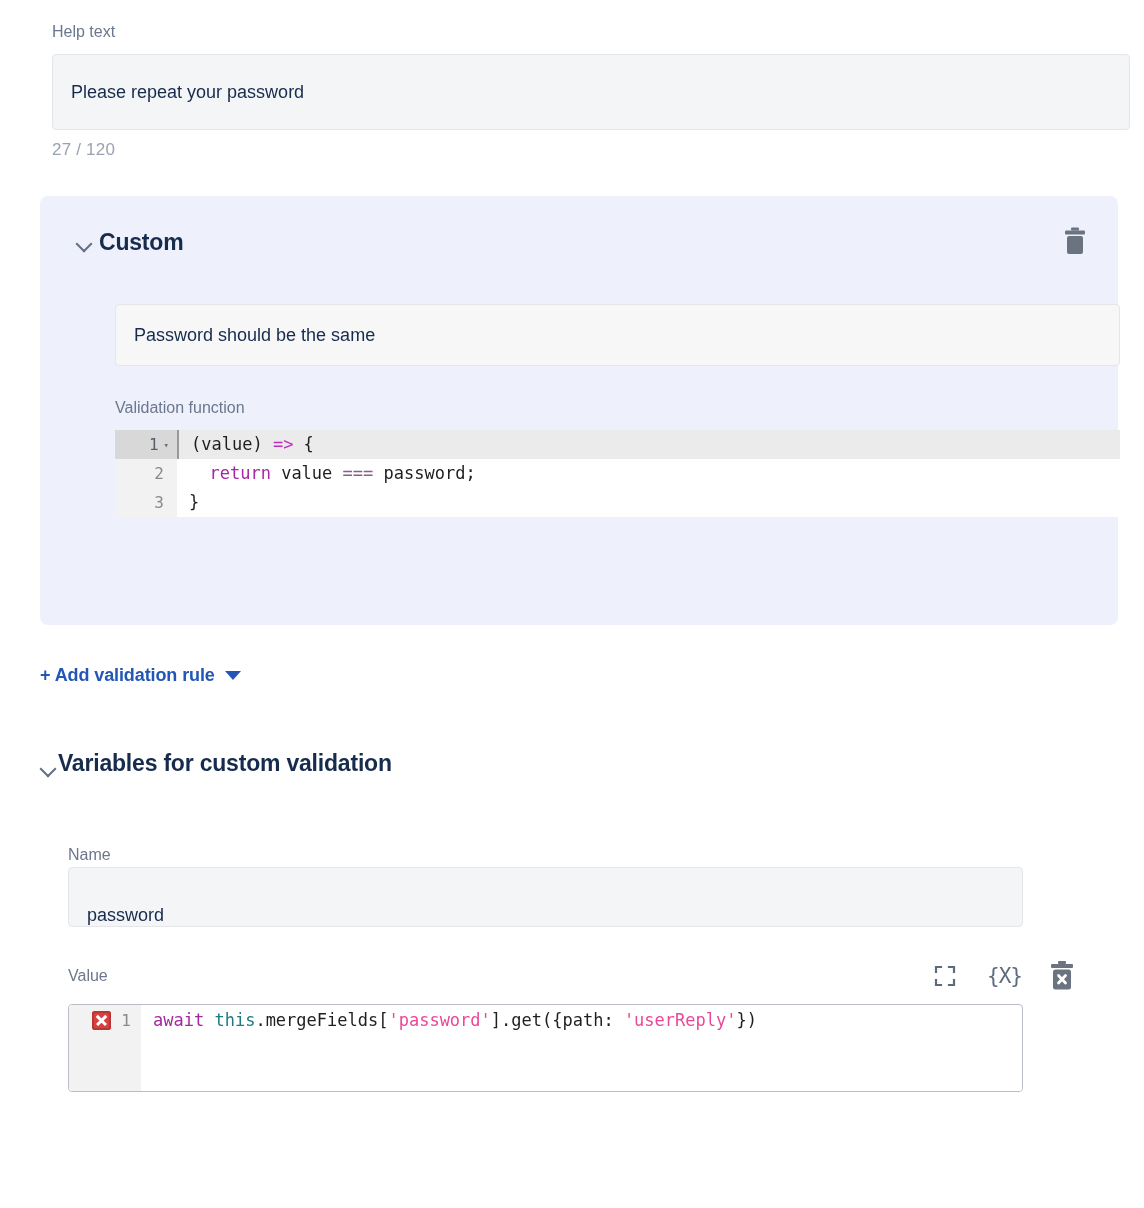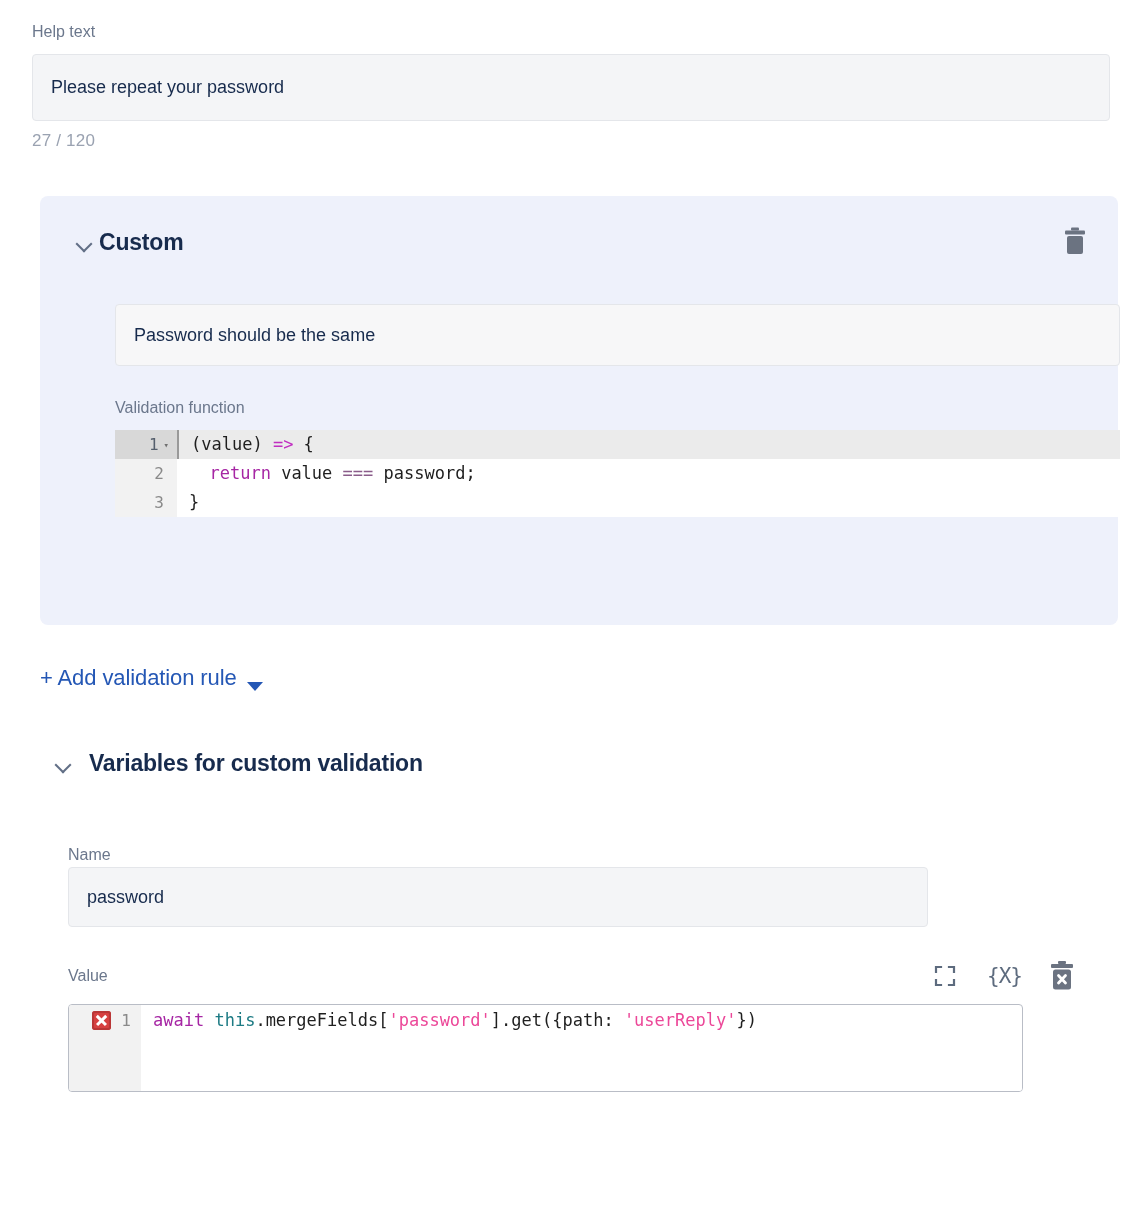--- a/index.html
+++ b/index.html
@@ -37,27 +37,27 @@
     font-size: 18px;
     color: #172b4d;
     display: flex;
     align-items: center;
     padding: 0 18px;
   }
 
   
   .help-block {
     position: absolute;
-    left: 32px;
+    left: 52px;
     top: 22px;
     width: 1078px;
   }
   .help-block .field-label { display: block; margin-bottom: 12px; }
   .help-input {
-    height: 67px;
+    height: 76px;
     width: 1078px;
   }
   .char-counter {
     margin-top: 10px;
     font-size: 17px;
     color: #9aa2b1;
     letter-spacing: .2px;
   }
 
   
@@ -180,60 +180,61 @@
     width: 1005px;
     height: 87px;
     background: #ffffff;
   }
 
   
   .add-rule {
     position: absolute;
     left: 40px;
     top: 665px;
-    font-size: 22px;
-    font-weight: 400;
+    font-size: 18px;
+    font-weight: 700;
     color: #2457b5;
     display: flex;
-    align-items: flex-end;
+    align-items: center;
     gap: 10px;
     cursor: pointer;
     letter-spacing: -.1px;
   }
   .caret-down {
     width: 0; height: 0;
     border-left: 8px solid transparent;
     border-right: 8px solid transparent;
     border-top: 9px solid #2457b5;
     display: inline-block;
   }
 
   
   .vars-header {
     position: absolute;
-    left: 55px;
+    left: 40px;
     top: 750px;
     display: flex;
-    align-items: center;
-    gap: 16px;
+    align-items: flex-end;
+    gap: 0;
   }
   .vars-title {
     font-size: 23px;
     font-weight: 700;
     color: #172b4d;
     letter-spacing: -.2px;
   }
 
   .var-block { position: absolute; left: 68px; top: 845px; width: 1010px; }
   .var-block .field-label { display: block; margin-bottom: 2px; }
   .name-input {
     height: 60px;
-    width: 860px;
+    width: 955px;
     background: #f4f5f7;
     margin-bottom: 32px;
+    align-items: flex-end;
   }
 
   .value-row {
     display: flex;
     align-items: center;
     width: 1010px;
     margin-bottom: 11px;
   }
   .value-row .field-label { margin-bottom: 0; }
   .value-tools {

